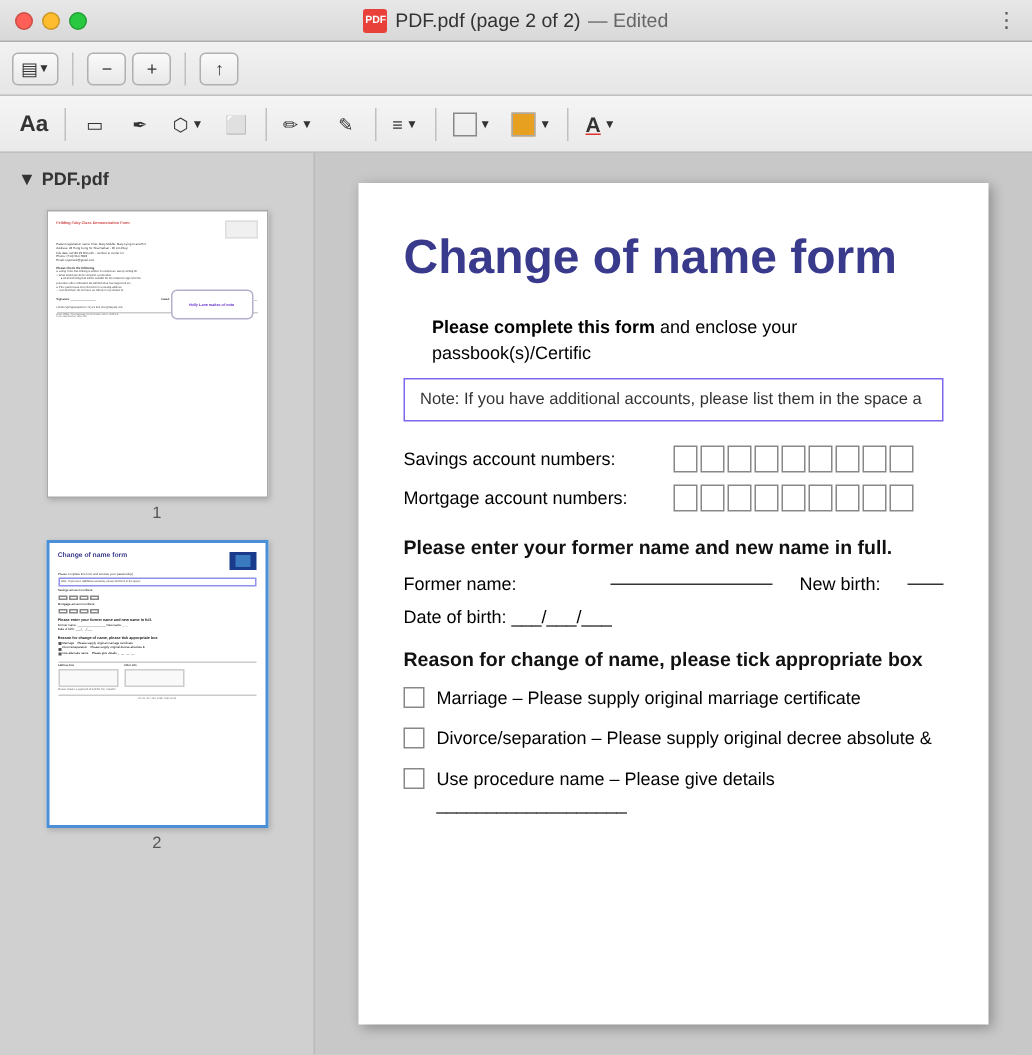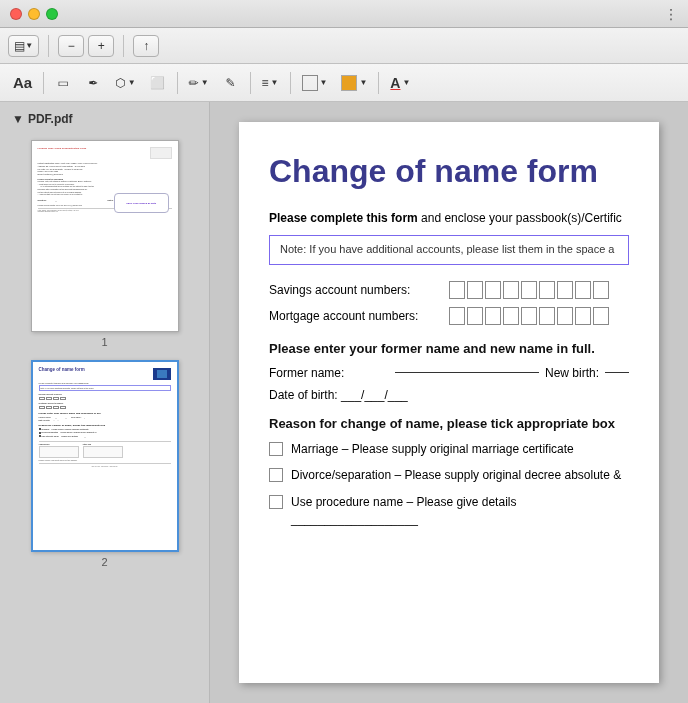--- a/index.html
+++ b/index.html
@@ -213,20 +213,21 @@
       font-size: 32px;
       font-weight: bold;
       color: #3a3a8c;
       margin-bottom: 20px;
       line-height: 1.2;
     }
     .form-instruction {
       font-size: 12px;
       margin-bottom: 8px;
       line-height: 1.4;
+      margin-left: 19px;
     }
     .form-instruction strong {
       font-weight: bold;
     }
     .note-box {
       border: 1.5px solid #7b68ee;
       padding: 6px 10px;
       margin-bottom: 16px;
       font-size: 11px;
       color: #333;
@@ -259,21 +260,21 @@
       font-weight: bold;
       margin-bottom: 10px;
       margin-top: 16px;
       color: #111;
     }
     .name-row {
       display: flex;
       align-items: center;
       font-size: 12px;
       margin-bottom: 8px;
-      gap: 6px;
+      gap: 18px;
     }
     .name-label {
       width: 120px;
     }
     .name-line {
       border-bottom: 1px solid #333;
       flex: 1;
       height: 1px;
       min-width: 80px;
     }
@@ -310,20 +311,25 @@
     }
   </style>
 </head>
 <body>
 
 <div class="titlebar">
   <div class="titlebar-buttons">
     <div class="tb-btn tb-close"></div>
     <div class="tb-btn tb-min"></div>
     <div class="tb-btn tb-max"></div>
+  </div>
+  <div class="titlebar-title">
+    <span class="pdf-icon-small">PDF</span>
+    <span class="title-text">PDF.pdf (page 2 of 2)</span>
+    <span class="edited-badge">— <span>Edited</span></span>
   </div>
   <div class="titlebar-right">
     <span style="font-size:14px; color:#555;">⋮</span>
   </div>
 </div>
 
 <div class="toolbar1">
   <div class="tb-group">
     <div class="tb-btn-rect">
       <span>▤</span>

